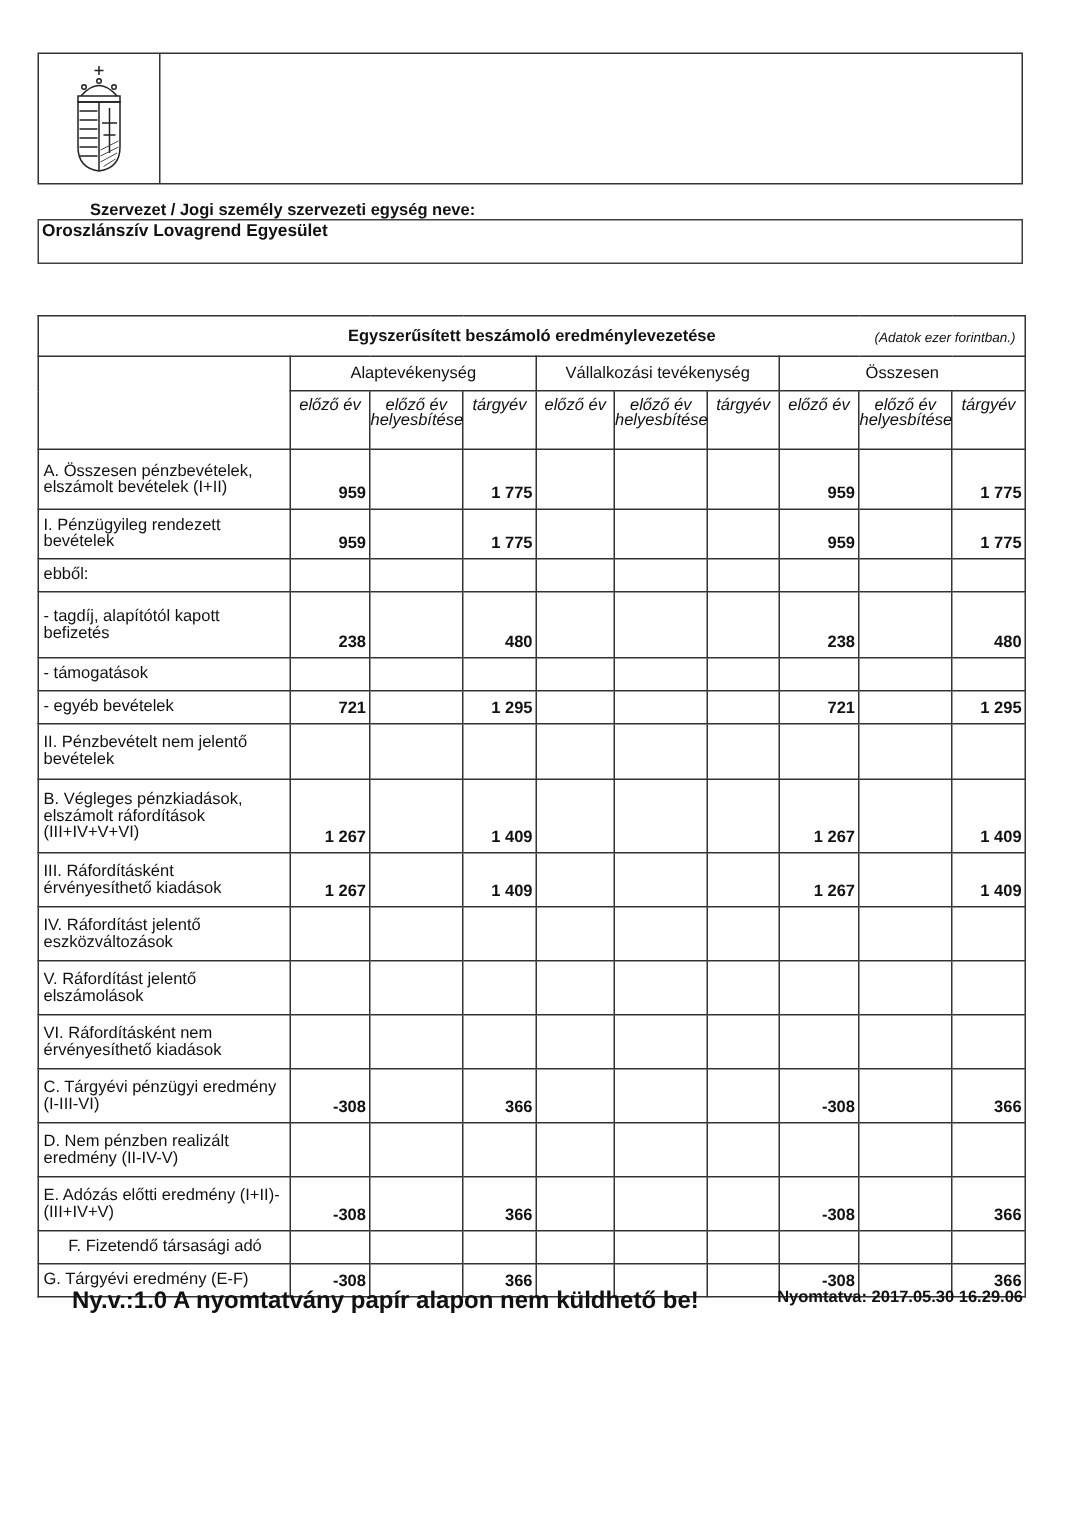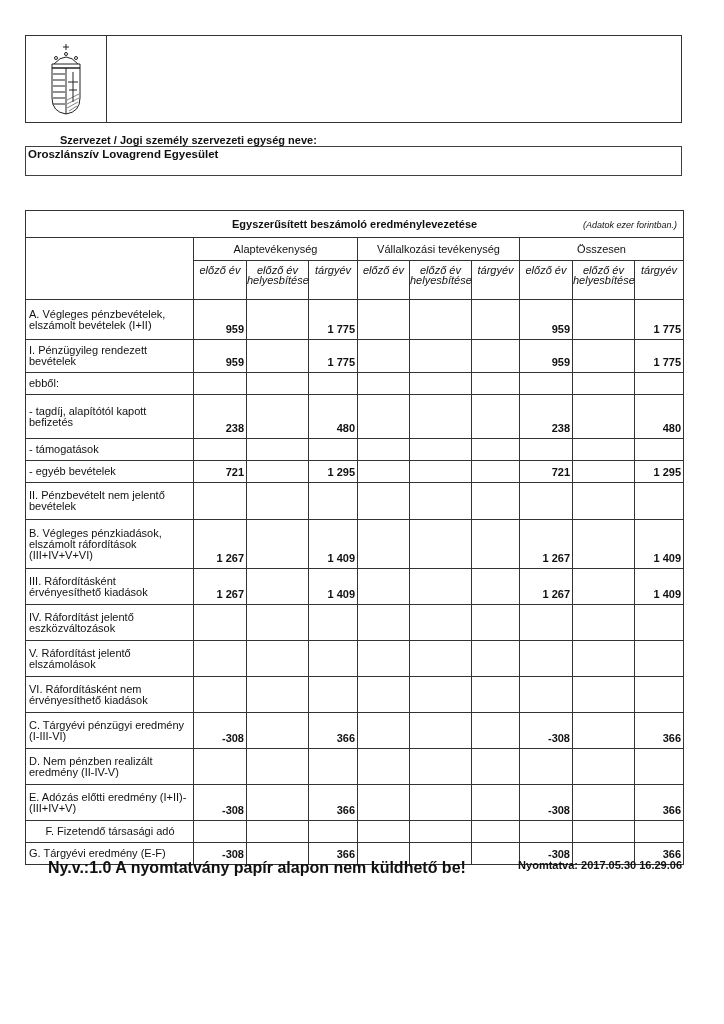--- a/index.html
+++ b/index.html
@@ -85,21 +85,21 @@
         <td class="sub">előző év helyesbítése</td>
         <td class="sub">tárgyév</td>
         <td class="sub">előző év</td>
         <td class="sub">előző év helyesbítése</td>
         <td class="sub">tárgyév</td>
         <td class="sub">előző év</td>
         <td class="sub">előző év helyesbítése</td>
         <td class="sub">tárgyév</td>
       </tr>
   <tr style="height: 40px;">
-        <td class="lbl">A. Végleges pénzbevételek, elszámolt bevételek (I+II)</td>
+        <td class="lbl">A. Összesen pénzbevételek, elszámolt bevételek (I+II)</td>
         <td class="num">959</td>
         <td class="num"></td>
         <td class="num">1 775</td>
         <td class="num"></td>
         <td class="num"></td>
         <td class="num"></td>
         <td class="num">959</td>
         <td class="num"></td>
         <td class="num">1 775</td>
       </tr>

